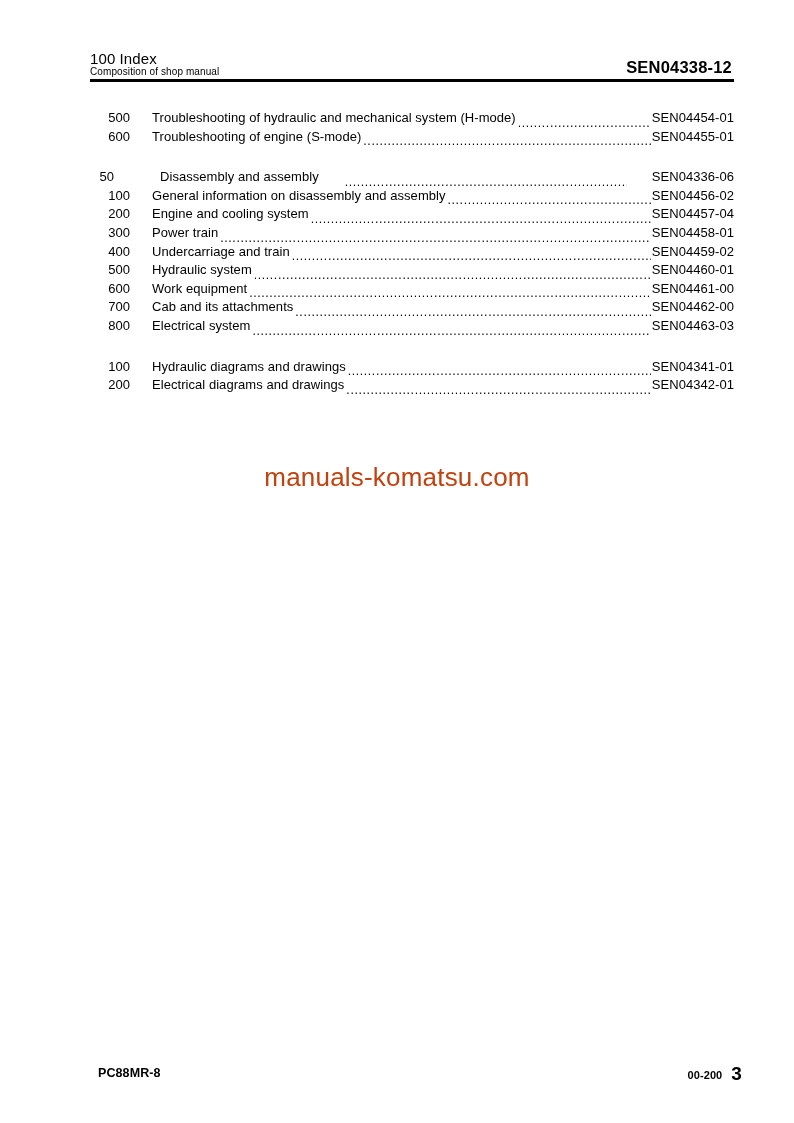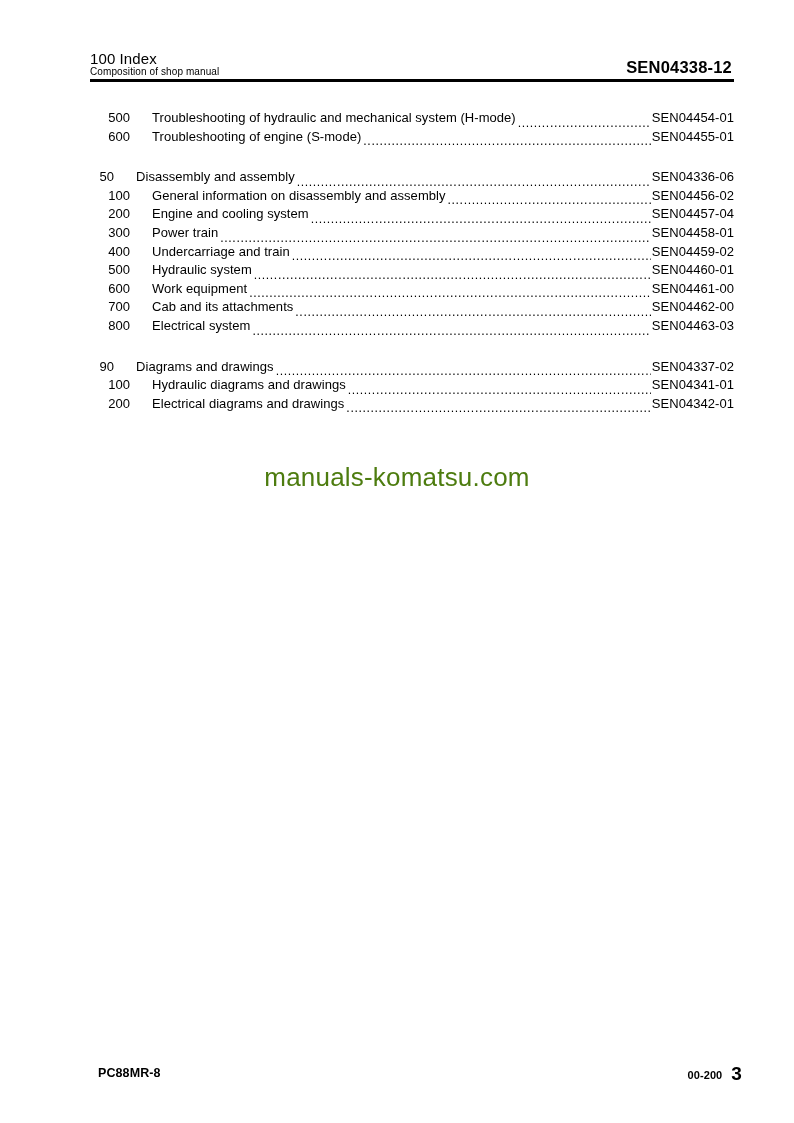--- a/index.html
+++ b/index.html
@@ -82,20 +82,21 @@
   .toc-row {
     display: flex;
     align-items: baseline;
     height: 18.6px;
     font-size: 13px;
     white-space: nowrap;
     letter-spacing: 0.05px;
   }
   .toc-row.level-1 {
     padding-left: 0px;
+    gap: 24px;
   }
   .toc-row.level-2 {
     padding-left: 16px;
   }
   .num {
     width: 24px;
     text-align: right;
     flex: 0 0 auto;
   }
   .title {
@@ -127,21 +128,21 @@
 
   
   .watermark {
     position: absolute;
     left: 0;
     top: 462px;
     width: 794px;
     text-align: center;
     font-size: 26px;
     letter-spacing: 0.2px;
-    color: #4d7c0f;
+    color: #c2410c;
   }
 
   
   .footer {
     position: absolute;
     left: 98px;
     top: 1063px;
     width: 644px;
     height: 24px;
   }
@@ -255,26 +256,20 @@
         </div>
         <div class="toc-row level-2">
           <span class="num">800</span>
           <span class="title">Electrical system</span>
           <span class="leader"></span>
           <span class="code">SEN04463-03</span>
         </div>
       </div>
       <div class="group-gap"></div>
       <div class="toc-group">
-        <div class="toc-row level-1">
-          <span class="num">90</span>
-          <span class="title">Diagrams and drawings</span>
-          <span class="leader"></span>
-          <span class="code">SEN04337-02</span>
-        </div>
         <div class="toc-row level-2">
           <span class="num">100</span>
           <span class="title">Hydraulic diagrams and drawings</span>
           <span class="leader"></span>
           <span class="code">SEN04341-01</span>
         </div>
         <div class="toc-row level-2">
           <span class="num">200</span>
           <span class="title">Electrical diagrams and drawings</span>
           <span class="leader"></span>

